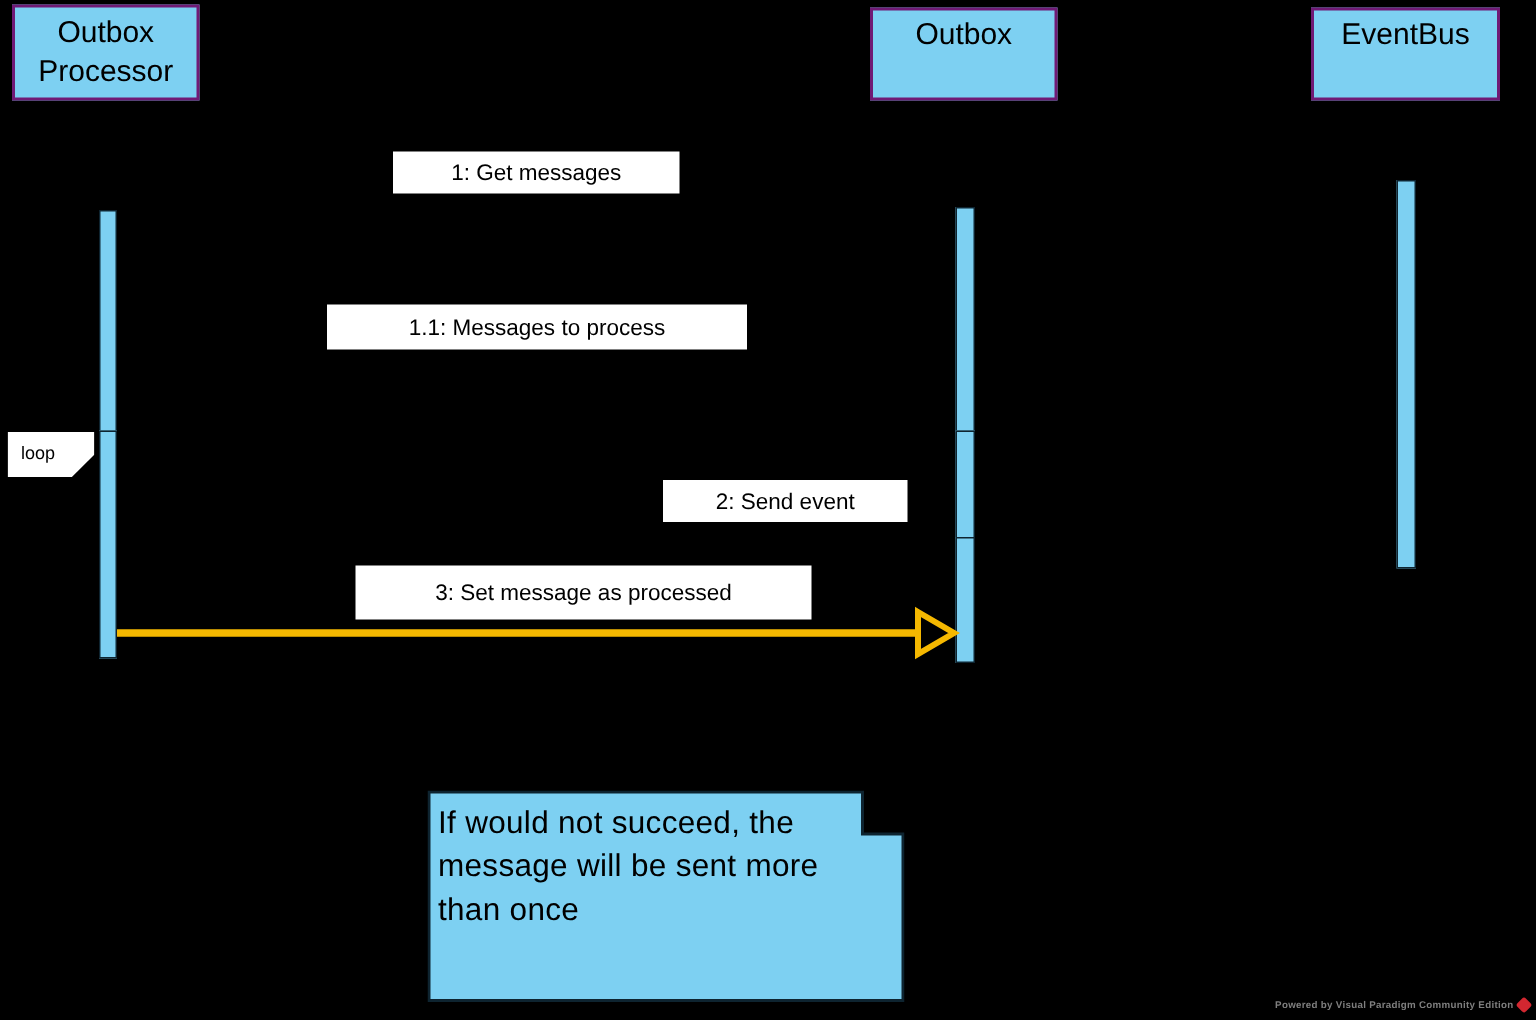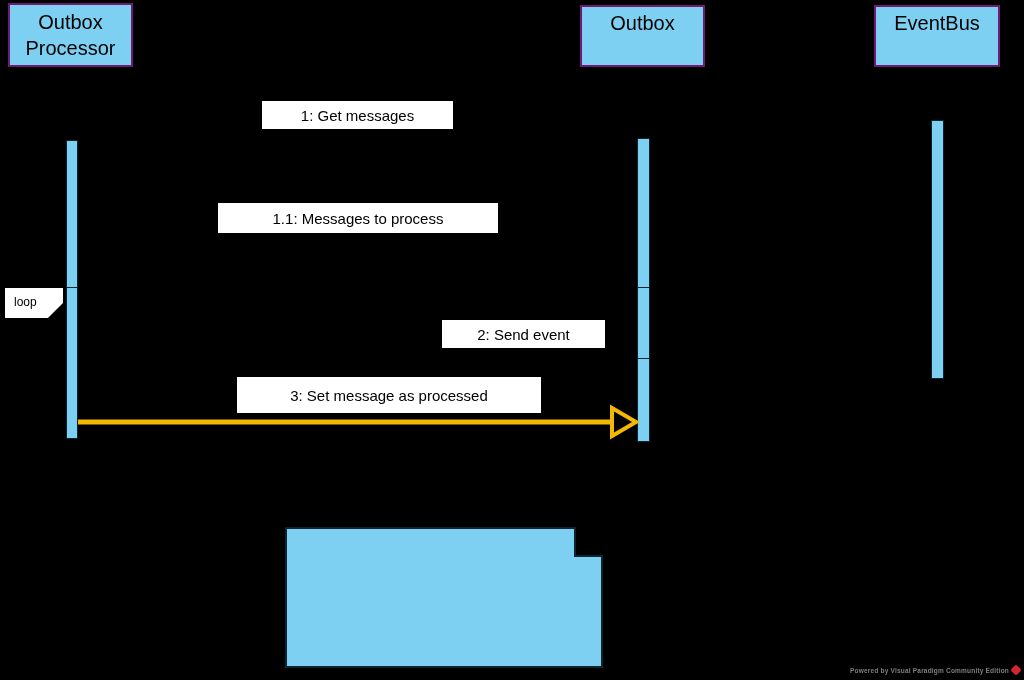--- a/index.html
+++ b/index.html
@@ -83,19 +83,24 @@
   <div class="msg m4">3: Set message as processed</div>
 
   <svg class="arrow-svg" viewBox="0 0 660 50">
     <line x1="78" y1="24" x2="611" y2="24" stroke="#F5B800" stroke-width="5"></line>
     <polygon points="612,10 636,24 612,38" fill="none" stroke="#F5B800" stroke-width="4" stroke-linejoin="miter"></polygon>
   </svg>
 
   <svg class="note-svg" viewBox="0 0 318 141">
     <polygon points="1,1 290,1 290,29 317,29 317,140 1,140" fill="#7DD0F2" stroke="#0E2430" stroke-width="2"></polygon>
   </svg>
+  <div class="note-text">
+    <div>If would not succeed, the</div>
+    <div>message will be sent more</div>
+    <div>than once</div>
+  </div>
 
   <div class="watermark">
     <span class="watermark-text">Powered by Visual Paradigm Community Edition</span>
     <span class="vp-logo"></span>
   </div>
 
 </div>
 
 </body></html>

